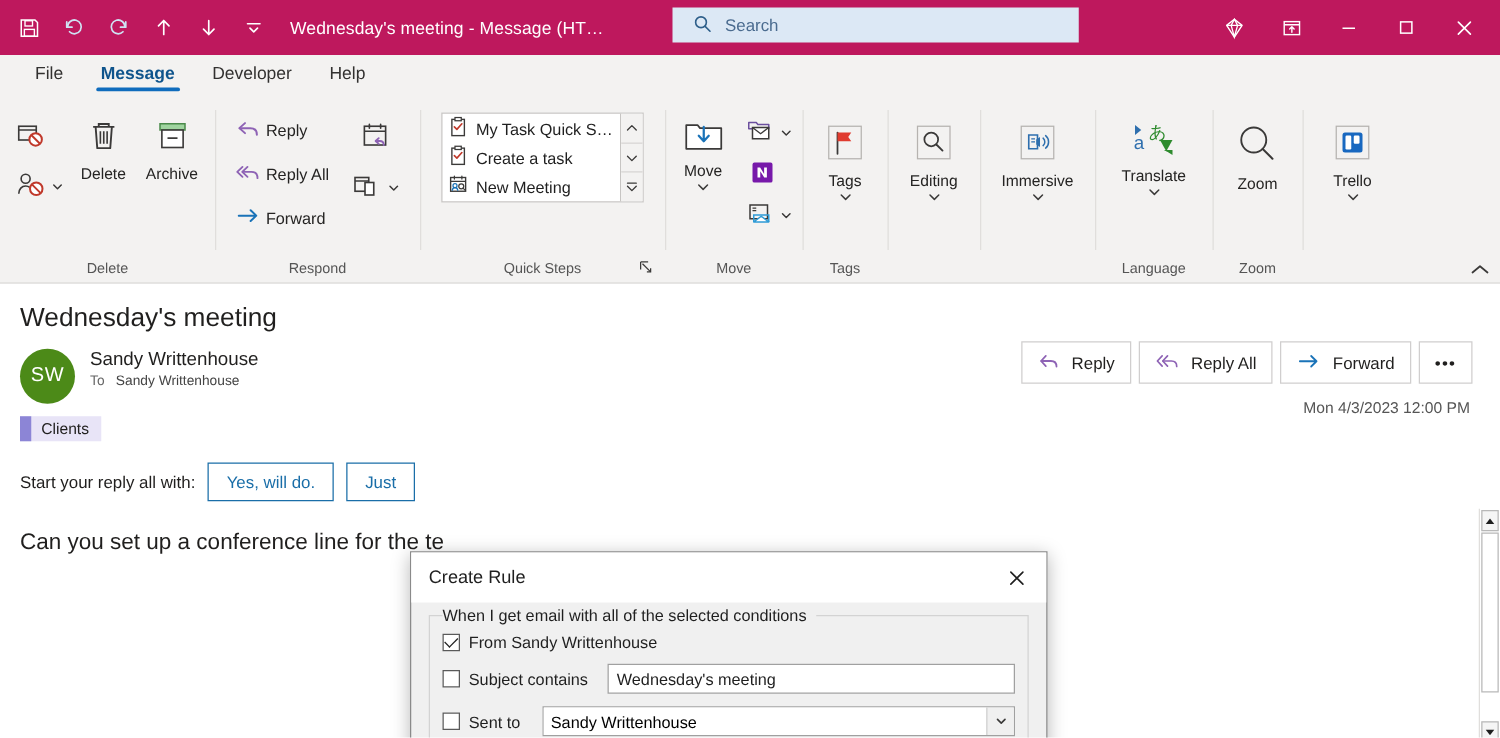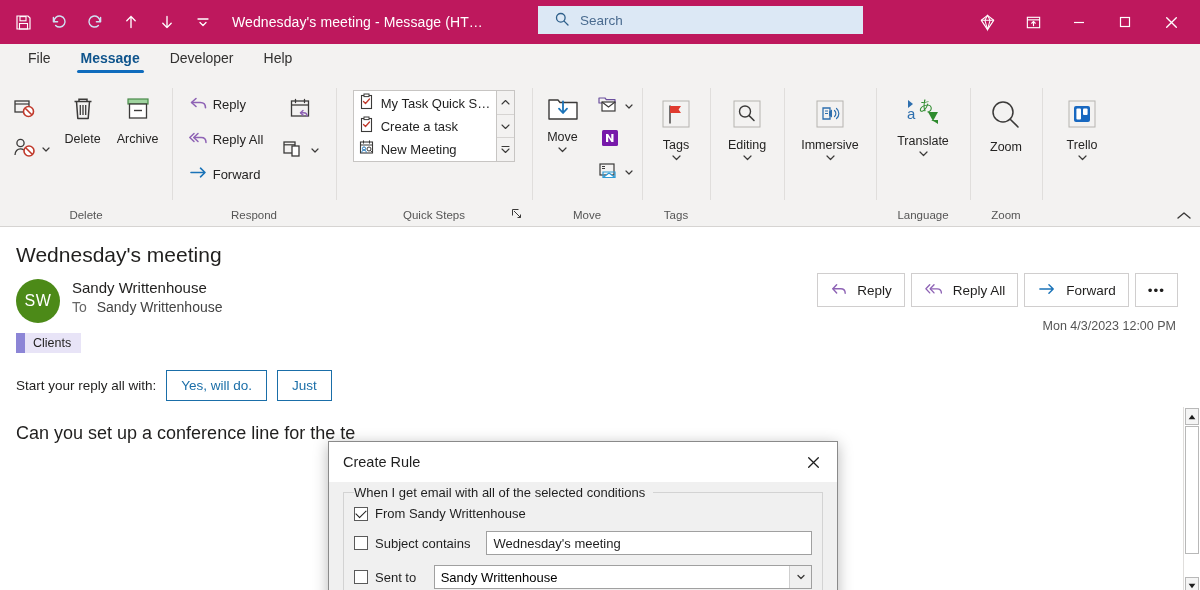--- a/index.html
+++ b/index.html
@@ -106,21 +106,21 @@
 
   
   .pane { position: relative; height: 368px; background: #fff; overflow: hidden; }
   .subject { font-size: 21px; color: #201f1e; padding: 16px 0 0 16px; font-weight: normal; }
   .sender-row { display: flex; align-items: flex-start; padding: 12px 0 0 16px; gap: 12px; }
   .avatar {
     width: 44px; height: 44px; border-radius: 50%; background: #4c8a18; color: #fff;
     display: flex; align-items: center; justify-content: center; font-size: 16px; letter-spacing: .5px;
   }
   .sender-name { font-size: 15px; color: #201f1e; }
-  .sender-to { font-size: 14px; color: #444; margin-top: 3px; }
+  .sender-to { font-size: 11px; color: #444; margin-top: 3px; }
   .sender-to .to-lbl { color: #666; margin-right: 6px; }
   .category {
     display: inline-flex; align-items: center; margin: 10px 0 0 16px;
     background: #e8e4f7; height: 20px; padding-right: 10px; font-size: 12.5px; color: #201f1e;
   }
   .category .swatch { width: 9px; height: 20px; background: #8c85d6; margin-right: 8px; }
   .reply-row { display: flex; align-items: center; gap: 10px; padding: 14px 0 0 16px; }
   .reply-row .rlbl { font-size: 13.5px; color: #201f1e; }
   .chip {
     border: 1px solid #1a6ea8; color: #1a6ea8; background: #fff; font-size: 13.5px;

